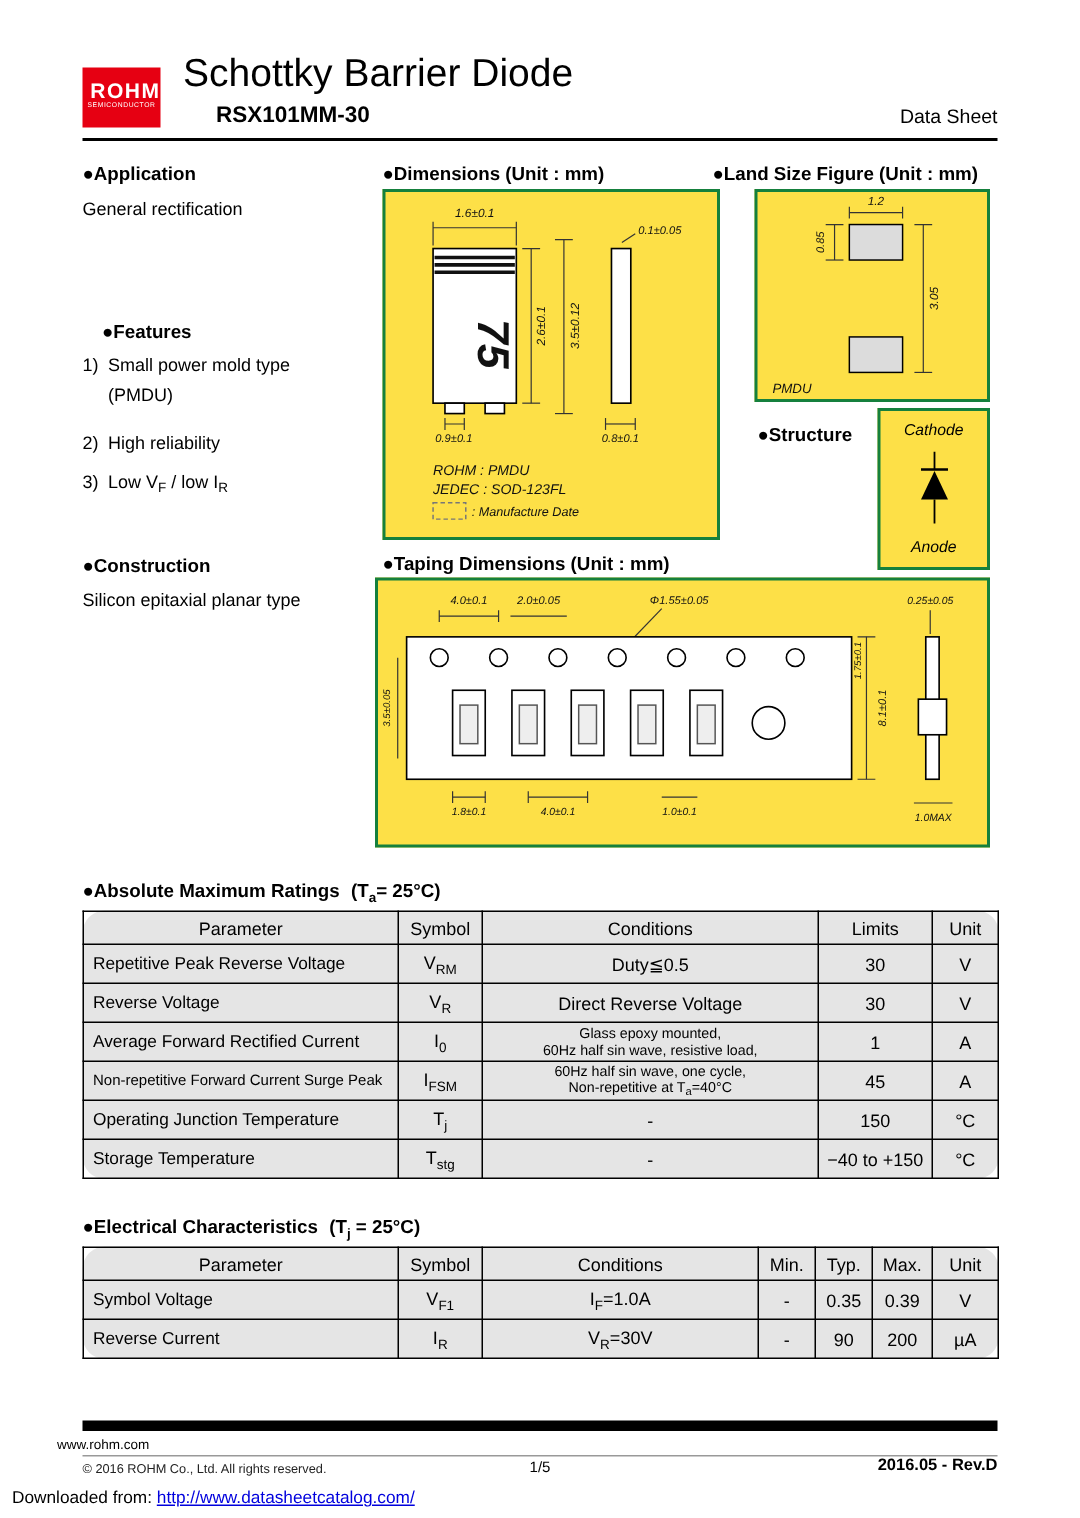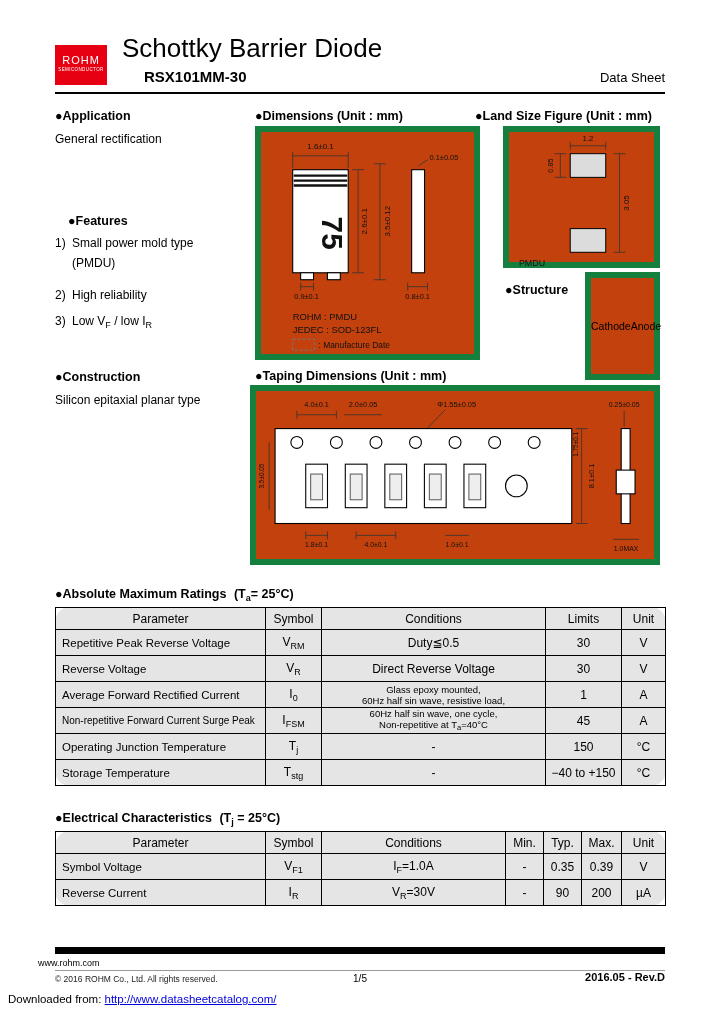--- a/index.html
+++ b/index.html
@@ -3,51 +3,51 @@
 <meta charset="utf-8">
 <style>
   * { box-sizing: border-box; }
   body { margin:0; background:#fff; }
   .page { position:relative; width:720px; height:1012px; background:#fff;
           font-family:"Liberation Sans", sans-serif; color:#000; overflow:hidden; }
 
   
   .logo { position:absolute; left:55px; top:45px; width:52px; height:40px; background:#e60012;
           color:#fff; text-align:center; }
-  .logo-main { font-weight:normal; font-size:11px; letter-spacing:1px; margin-top:8px; line-height:14px; }
+  .logo-main { font-weight:bold; font-size:14px; letter-spacing:1px; margin-top:8px; line-height:14px;text-align:right; }
   .logo-sub  { font-size:4.5px; letter-spacing:0.4px; line-height:6px; }
   .title { position:absolute; left:122px; top:33px; font-size:26px; white-space:nowrap; }
   .part-number { position:absolute; left:144px; top:68px; font-size:15px; font-weight:bold; }
   .doc-type { position:absolute; right:55px; top:70px; font-size:13px; }
   .header-rule { position:absolute; left:55px; top:92px; width:610px; border-top:2px solid #000; }
 
   
   .h { position:absolute; font-size:12.5px; font-weight:bold; white-space:nowrap; }
   .t { position:absolute; font-size:12px; white-space:nowrap; }
-  .box { position:absolute; border:6px solid #15803d; background:#c2410c; }
+  .box { position:absolute; border:2px solid #15803d; background:#fde047;font-style:italic; }
   .feat { position:absolute; font-size:12px; white-space:nowrap; }
   .feat .num { display:inline-block; width:17px; }
   .sb  { font-size:9px;  vertical-align:-3px; }
   .sb2 { font-size:7.5px; vertical-align:-2px; }
 
   
   .tbl { position:absolute; border-collapse:collapse; background:#e5e5e5; table-layout:fixed;border-radius:15px; }
   .tbl th, .tbl td { border:1px solid #000; font-size:12px; font-weight:normal;
                      padding:0 3px; text-align:center; height:26px; overflow:hidden; }
   .tbl th { height:22px; }
   .pl  { text-align:left !important; padding-left:6px !important; font-size:11.5px !important; }
   .psm { font-size:10px !important; }
   .small2 div { font-size:9.5px; line-height:11px; }
 
   
   svg text { font-family:"Liberation Sans", sans-serif; fill:#111; }
   .dl { stroke:#333; stroke-width:0.8; fill:none; }
   .ol { stroke:#000; stroke-width:1.1; fill:#fff; }
 
-  .struct-box { display:flex; align-items:center;
+  .struct-box { display:flex; flex-direction:column; align-items:center;
                 justify-content:space-between; padding:7px 0; }
   .struct-label { font-size:10.5px; }
 
   
   .bar { position:absolute; left:55px; top:947px; width:610px; height:7px; background:#000; }
   .f-site { position:absolute; left:38px; top:958px; font-size:9px; }
   .f-rule { position:absolute; left:55px; top:970px; width:610px; border-top:1px solid #999; }
   .f-copy { position:absolute; left:55px; top:974px; font-size:8.5px; color:#222; }
   .f-page { position:absolute; left:0; top:973px; width:720px; text-align:center; font-size:10px; }
   .f-rev  { position:absolute; right:55px; top:971px; font-size:11px; font-weight:bold; }

